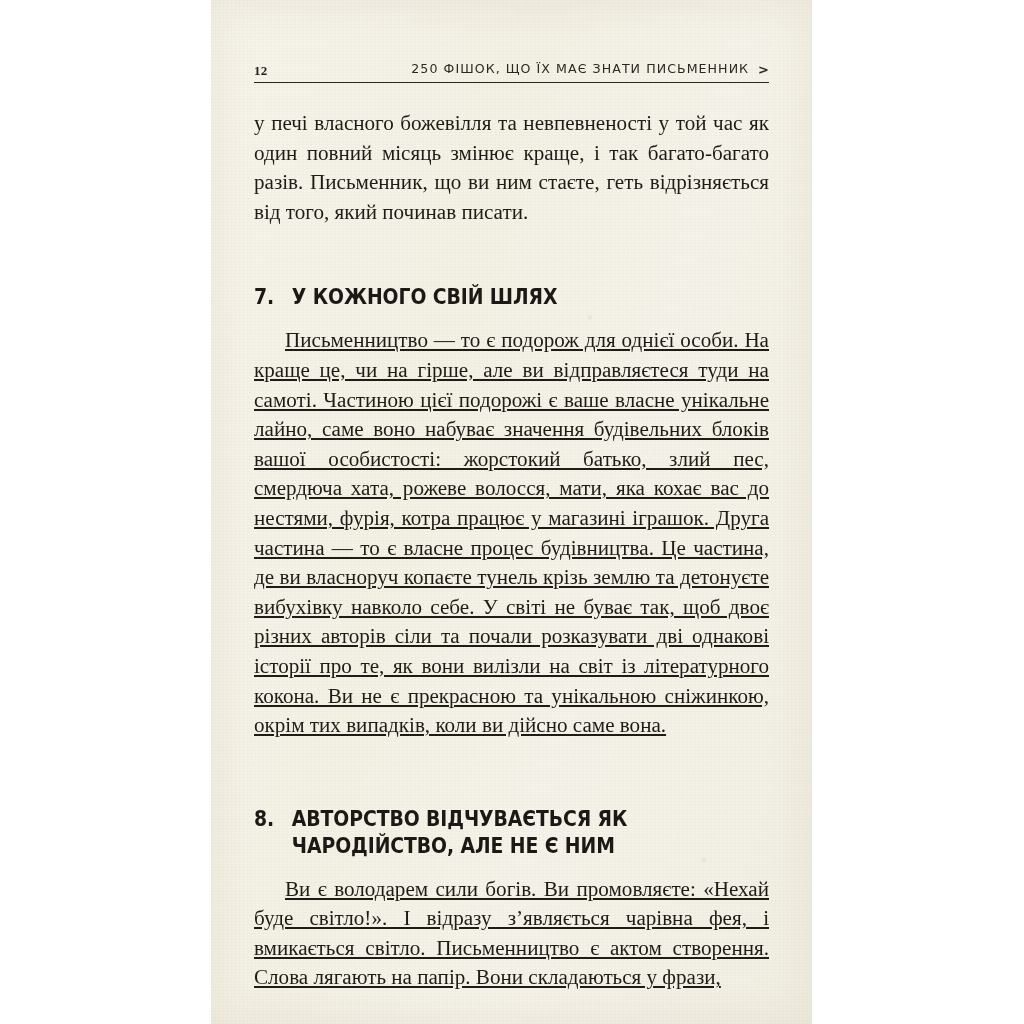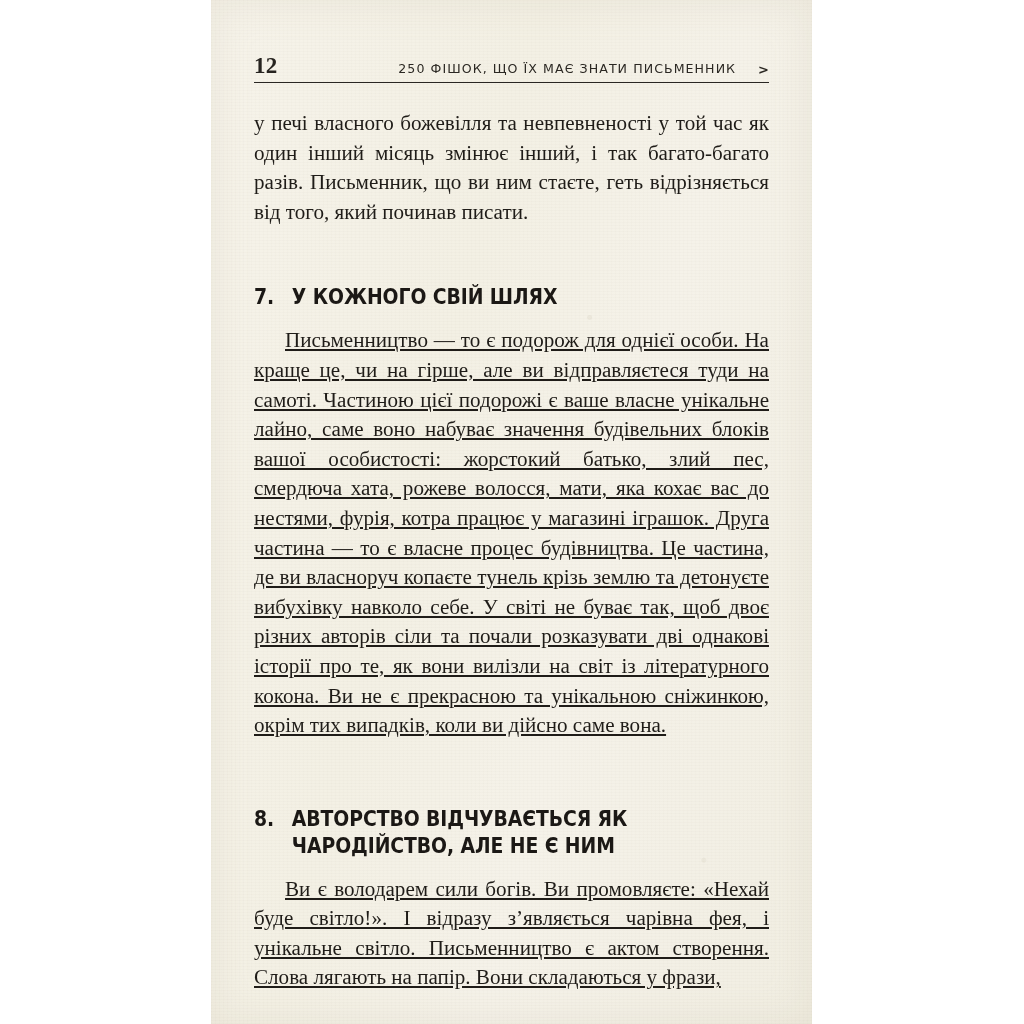--- a/index.html
+++ b/index.html
@@ -60,31 +60,31 @@
     position: relative;
     margin-top: 48px;
     height: 34px;
     border-bottom: 1.6px solid #2a2723;
     display: flex;
     align-items: flex-end;
     justify-content: space-between;
   }
   .folio {
     font-family: "Liberation Serif", "DejaVu Serif", serif;
-    font-size: 23px;
+    font-size: 13px;
     font-weight: 700;
     color: #26231f;
     line-height: 1;
     padding-bottom: 5px;
     letter-spacing: 0.2px;
   }
   .runhead-right {
     display: flex;
     align-items: flex-end;
-    gap: 22px;
+    gap: 9px;
     padding-bottom: 6px;
   }
   .runhead-title {
     font-family: "DejaVu Sans", "Liberation Sans", sans-serif;
     font-size: 12.6px;
     font-weight: 400;
     letter-spacing: 1.05px;
     color: #2b2823;
     line-height: 1;
     white-space: nowrap;
@@ -153,31 +153,31 @@
     <div class="content">
 
       <div class="runhead">
         <div class="folio">12</div>
         <div class="runhead-right">
           <div class="runhead-title">250 ФІШОК, ЩО ЇХ МАЄ ЗНАТИ ПИСЬМЕННИК</div>
           <div class="runhead-marker">&gt;</div>
         </div>
       </div>
 
-      <p class="para continued">у печі власного божевілля та невпевненості у той час як один інший місяць змінює інший, і так багато-багато разів. Письменник, що ви ним стаєте, геть відрізняється від того, який починав писати.</p>
+      <p class="para continued">у печі власного божевілля та невпевненості у той час як один повний місяць змінює краще, і так багато-багато разів. Письменник, що ви ним стаєте, геть відрізняється від того, який починав писати.</p>
 
       <div class="heading h-7">
         <span class="num">7.</span>
         <span class="htext">У КОЖНОГО СВІЙ ШЛЯХ</span>
       </div>
 
       <p class="para indented after-heading">Письменництво — то є подорож для однієї особи. На краще це, чи на гірше, але ви відправляєтеся туди на самоті. Частиною цієї подорожі є ваше власне унікальне лайно, саме воно набуває значення будівельних блоків вашої особистості: жорстокий батько, злий пес, смердюча хата, рожеве волосся, мати, яка кохає вас до нестями, фурія, котра працює у магазині іграшок. Друга частина — то є власне процес будівництва. Це частина, де ви власноруч копаєте тунель крізь землю та детонуєте вибухівку навколо себе. У світі не буває так, щоб двоє різних авторів сіли та почали розказувати дві однакові історії про те, як вони вилізли на світ із літературного кокона. Ви не є прекрасною та унікальною сніжинкою, окрім тих випадків, коли ви дійсно саме вона.</p>
 
       <div class="heading h-8">
         <span class="num">8.</span>
         <span class="htext">АВТОРСТВО ВІДЧУВАЄТЬСЯ ЯК ЧАРОДІЙСТВО, АЛЕ НЕ Є НИМ</span>
       </div>
 
-      <p class="para indented after-heading">Ви є володарем сили богів. Ви промовляєте: «Нехай буде світло!». І відразу з’являється чарівна фея, і унікальне світло. Письменництво є актом створення. Слова лягають на папір. Вони складаються у фрази,</p>
+      <p class="para indented after-heading">Ви є володарем сили богів. Ви промовляєте: «Нехай буде світло!». І відразу з’являється чарівна фея, і вмикається світло. Письменництво є актом створення. Слова лягають на папір. Вони складаються у фрази,</p>
 
     </div>
   </div>
 </div>
 
 </body></html>

